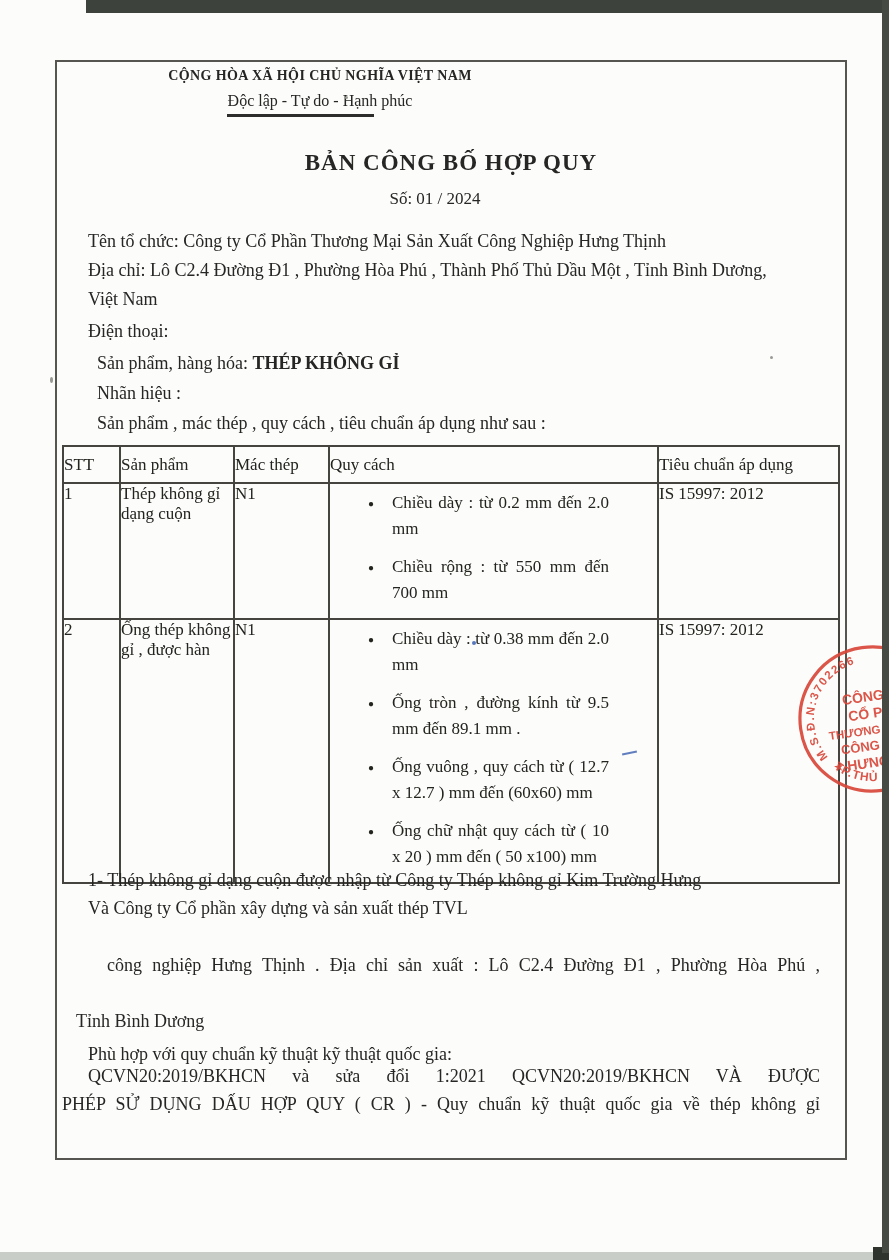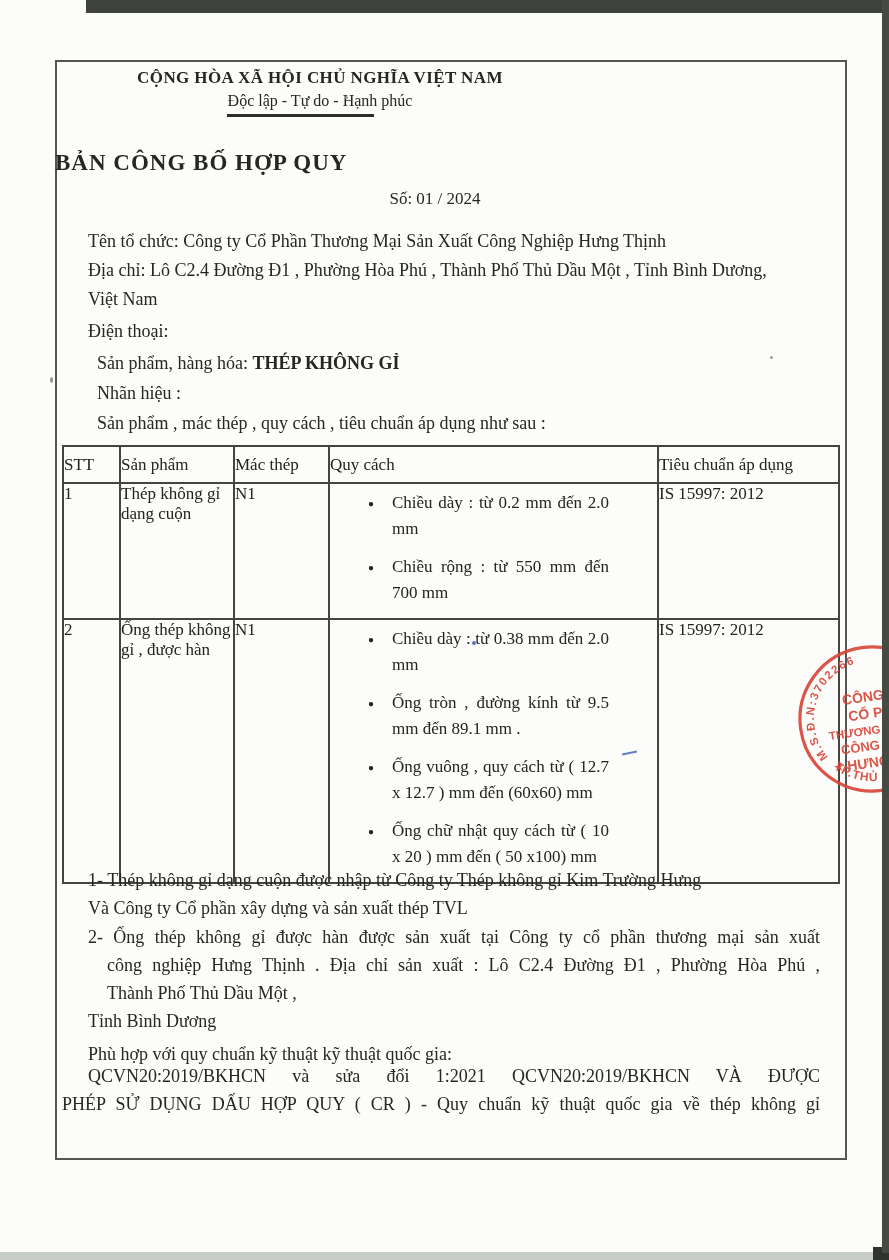--- a/index.html
+++ b/index.html
@@ -9,24 +9,24 @@
   }
   .abs{position:absolute;}
   
   .band-top{left:86px;top:0;width:803px;height:13px;background:#3d423c;}
   .band-right{left:882px;top:0;width:7px;height:1253px;background:#454a43;}
   .band-bottom{left:0;top:1252px;width:889px;height:8px;background:#c9cdc8;}
   .corner-dot{left:873px;top:1247px;width:16px;height:13px;background:#30342e;}
   
   .frame{left:55px;top:60px;width:788px;height:1096px;border:2px solid #56554f;}
   
-  .nat-title{left:55px;top:68px;width:530px;text-align:center;font-weight:bold;font-size:17px;letter-spacing:.4px;}
+  .nat-title{left:55px;top:68px;width:530px;text-align:center;font-weight:bold;font-size:14px;letter-spacing:.4px;}
   .motto{left:55px;top:92px;width:530px;text-align:center;font-weight:normal;font-size:16px;}
   .motto-line{left:227px;top:114px;width:147px;height:2.5px;background:#2d2d2b;}
-  .doc-title{left:55px;top:150px;width:792px;font-weight:bold;font-size:23px;letter-spacing:1px;}
+  .doc-title{left:55px;top:150px;width:792px;text-align:center;font-weight:bold;font-size:23px;letter-spacing:1px;}
   .doc-no{left:55px;top:189px;width:760px;text-align:center;font-size:17px;}
   
   .p{font-size:18px;line-height:29px;}
   .p-org{left:88px;top:227px;width:740px;}
   .p-addr{left:88px;top:256px;width:705px;}
   .p-phone{left:88px;top:317px;}
   .p-prod{left:97px;top:349px;font-family:Liberation Serif, serif;}
   .p-brand{left:97px;top:379px;}
   .p-intro{left:97px;top:409px;}
   .bold{font-weight:bold;}
@@ -47,21 +47,21 @@
   ul.spec-list li{position:relative;text-align:justify;line-height:26px;margin-bottom:12px;}
   ul.spec-list li::before{content:"●";position:absolute;left:-24px;top:1px;font-size:10px;color:#23231f;}
   
   .note{font-size:18px;line-height:28px;}
   .jl{text-align:justify;text-align-last:justify;}
   .n1a{left:88px;top:866px;width:732px;white-space:nowrap;}
   .n1b{left:88px;top:894px;}
   .n2a{left:88px;top:923px;width:732px;}
   .n2b{left:107px;top:951px;width:713px;}
   .n2c{left:107px;top:979px;}
-  .prov{left:88px;top:1007px;}
+  .prov{left:76px;top:1007px;}
   .conf{left:88px;top:1040px;}
   .qc1{left:88px;top:1062px;width:732px;}
   .qc2{left:62px;top:1090px;width:758px;}
   
   .stamp{left:797px;top:644px;width:150px;height:150px;transform:rotate(-8deg);opacity:.92;}
   .stamp text{font-family:"Liberation Sans","DejaVu Sans",sans-serif;font-weight:bold;}
   
   .speck{background:#9a9a94;border-radius:50%;}
   .sp1{left:50px;top:377px;width:3px;height:6px;}
   .sp2{left:345px;top:96px;width:3px;height:3px;}
@@ -134,23 +134,21 @@
           <li>Ống chữ nhật quy cách từ ( 10 x 20 ) mm đến ( 50 x100) mm</li>
         </ul>
       </td>
       <td class="cell-std">IS 15997: 2012</td>
     </tr>
   </tbody>
     </table>
 
   <div class="abs note n1a">1- Thép không gỉ dạng cuộn được nhập từ Công ty Thép không gỉ Kim Trường Hưng</div>
   <div class="abs note n1b">Và Công ty Cổ phần xây dựng và sản xuất thép TVL</div>
-  <div class="abs note n2a jl">2- Ống thép không gỉ được hàn được sản xuất tại Công ty cổ phần thương mại sản xuất</div>
   <div class="abs note n2b jl">công nghiệp Hưng Thịnh . Địa chỉ sản xuất : Lô C2.4 Đường Đ1 , Phường Hòa Phú ,</div>
-  <div class="abs note n2c">Thành Phố Thủ Dầu Một ,</div>
   <div class="abs note prov">Tỉnh Bình Dương</div>
   <div class="abs note conf">Phù hợp với quy chuẩn kỹ thuật kỹ thuật quốc gia:</div>
   <div class="abs note qc1 jl">QCVN20:2019/BKHCN và sửa đổi 1:2021 QCVN20:2019/BKHCN VÀ ĐƯỢC</div>
   <div class="abs note qc2 jl">PHÉP SỬ DỤNG DẤU HỢP QUY ( CR ) - Quy chuẩn kỹ thuật quốc gia về thép không gỉ</div>
 
   <svg class="abs stamp" viewBox="0 0 150 150">
     <circle cx="75" cy="75" r="72" fill="none" stroke="#d9483b" stroke-width="3.2"></circle>
     <path id="arcTop" d="M 27.5 108.3 A 58 58 0 1 1 129.5 55.2" fill="none"></path>
     <path id="arcBottom" d="M 27.5 114.9 A 62 62 0 0 0 122.5 114.9" fill="none"></path>
     <text font-size="11.5" fill="#d9483b" letter-spacing="1.6">

